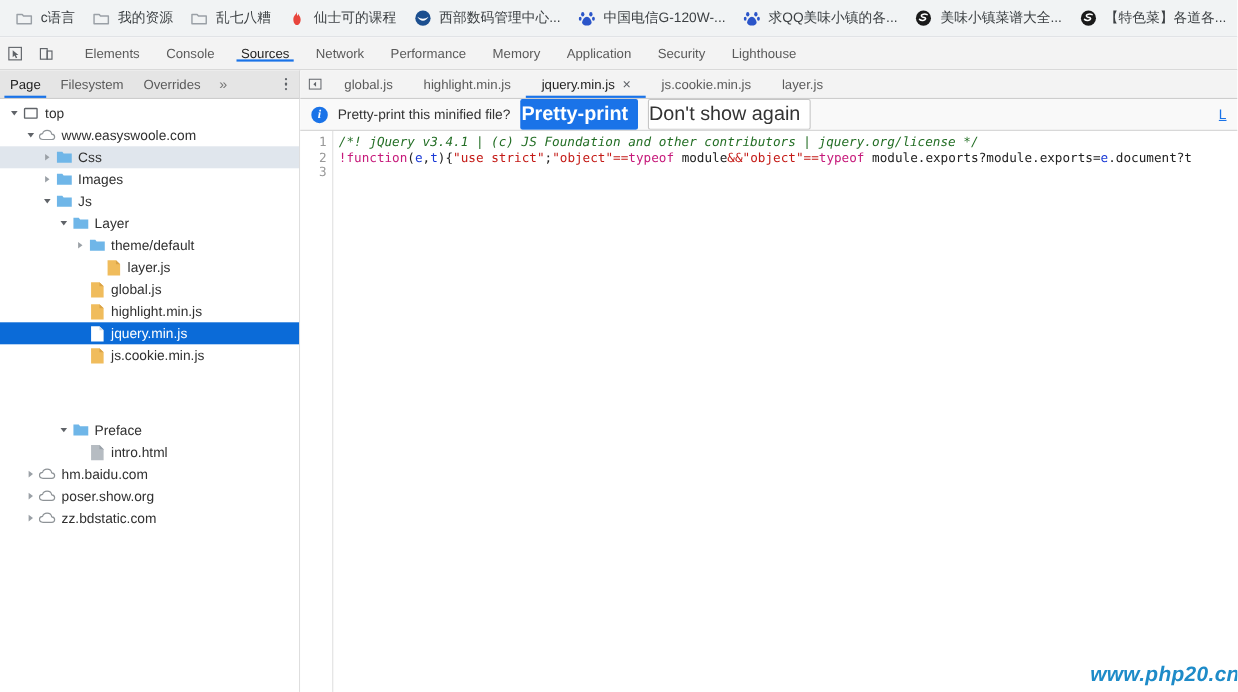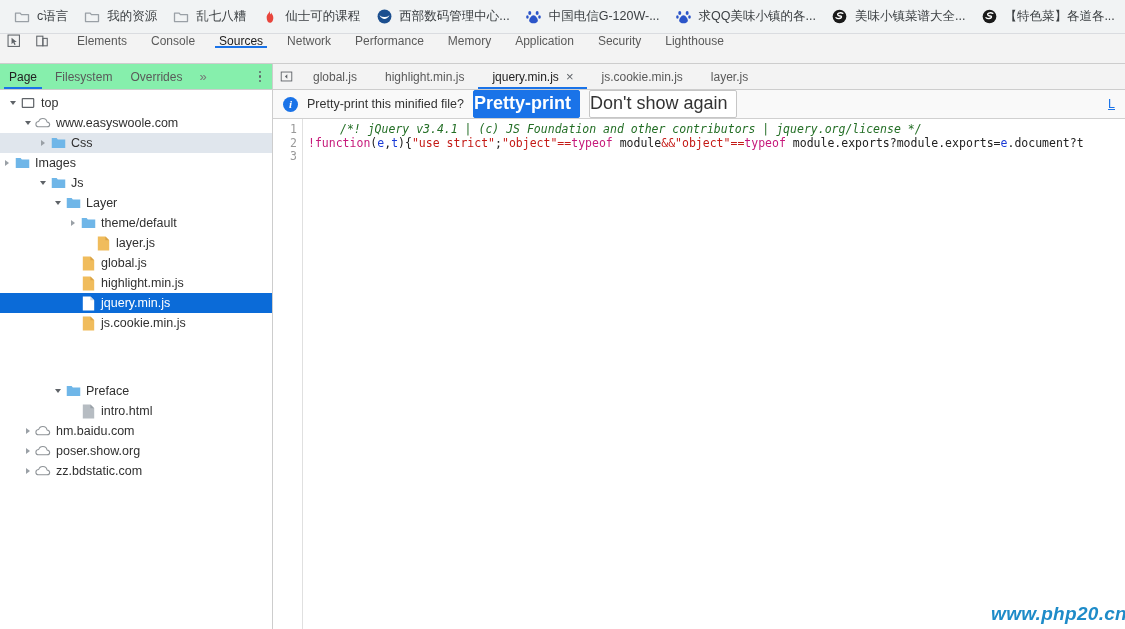--- a/index.html
+++ b/index.html
@@ -52,21 +52,21 @@
     background: #ffffff;
     position: relative;
   }
 
   
   #dt-main-toolbar {
     height: 30px;
     background: #f3f3f3;
     border-bottom: 1px solid #cdcdcd;
     display: flex;
-    align-items: flex-start;
+    align-items: center;
     flex-shrink: 0;
   }
   .dt-tool-btn {
     width: 28px;
     display: flex; align-items: center; justify-content: center;
     cursor: pointer;
   }
   .dt-divider-v {
     width: 1px; background: #cacaca;
     margin: 6px 4px 6px 4px;
@@ -96,21 +96,21 @@
   #navigator {
     width: 273px;
     flex-shrink: 0;
     border-right: 1px solid #cdcdcd;
     display: flex; flex-direction: column;
     background: #fff;
     min-height: 0;
   }
   #nav-tabs {
     height: 26px;
-    background: #86efac;
+    background: #e5e5e5;
     border-bottom: 1px solid #cdcdcd;
     display: flex;
     align-items: stretch;
     flex-shrink: 0;
   }
   .nav-tab {
     display: flex; align-items: center;
     padding: 0 9px;
     font-size: 12px;
     color: #5a5a5a;
@@ -288,21 +288,21 @@
   #code-lines {
     flex: 1;
     padding: 4px 0 0 5px;
     font-family: "DejaVu Sans Mono", monospace;
     font-size: 11.5px;
     line-height: 13.6px;
     white-space: pre;
     overflow: hidden;
     color: #222;
   }
-  .tok-comment { color: #236e25; font-style: italic; margin-left: 32px; }
+  .tok-comment { color: #236e25; font-style: italic; }
   .tok-keyword { color: #c6197a; }
   .tok-string  { color: #c41a16; }
   .tok-var     { color: #1a3ad6; }
   .tok-punct   { color: #222; }
   .tok-op      { color: #c41a16; }
 
   
   #watermark {
     position: absolute;
     right: -2px;
@@ -504,21 +504,21 @@
             <span class="twisty closed">
               <i></i>
             </span>
             <span class="tree-icon">
               <svg width="15" height="14" viewBox="0 0 16 14">
                 <path d="M0.8 1.6 L6.0 1.6 L7.3 3.2 L15.2 3.2 L15.2 12.2 L0.8 12.2 Z" fill="#6fb6e8"></path>
               </svg>
             </span>
             <span class="tree-label">Css</span>
           </div>
-          <div class="tree-row" style="">
+          <div class="tree-row" style="padding-left: 36px;">
             <span class="twisty closed">
               <i></i>
             </span>
             <span class="tree-icon">
               <svg width="15" height="14" viewBox="0 0 16 14">
                 <path d="M0.8 1.6 L6.0 1.6 L7.3 3.2 L15.2 3.2 L15.2 12.2 L0.8 12.2 Z" fill="#6fb6e8"></path>
               </svg>
             </span>
             <span class="tree-label">Images</span>
           </div>

